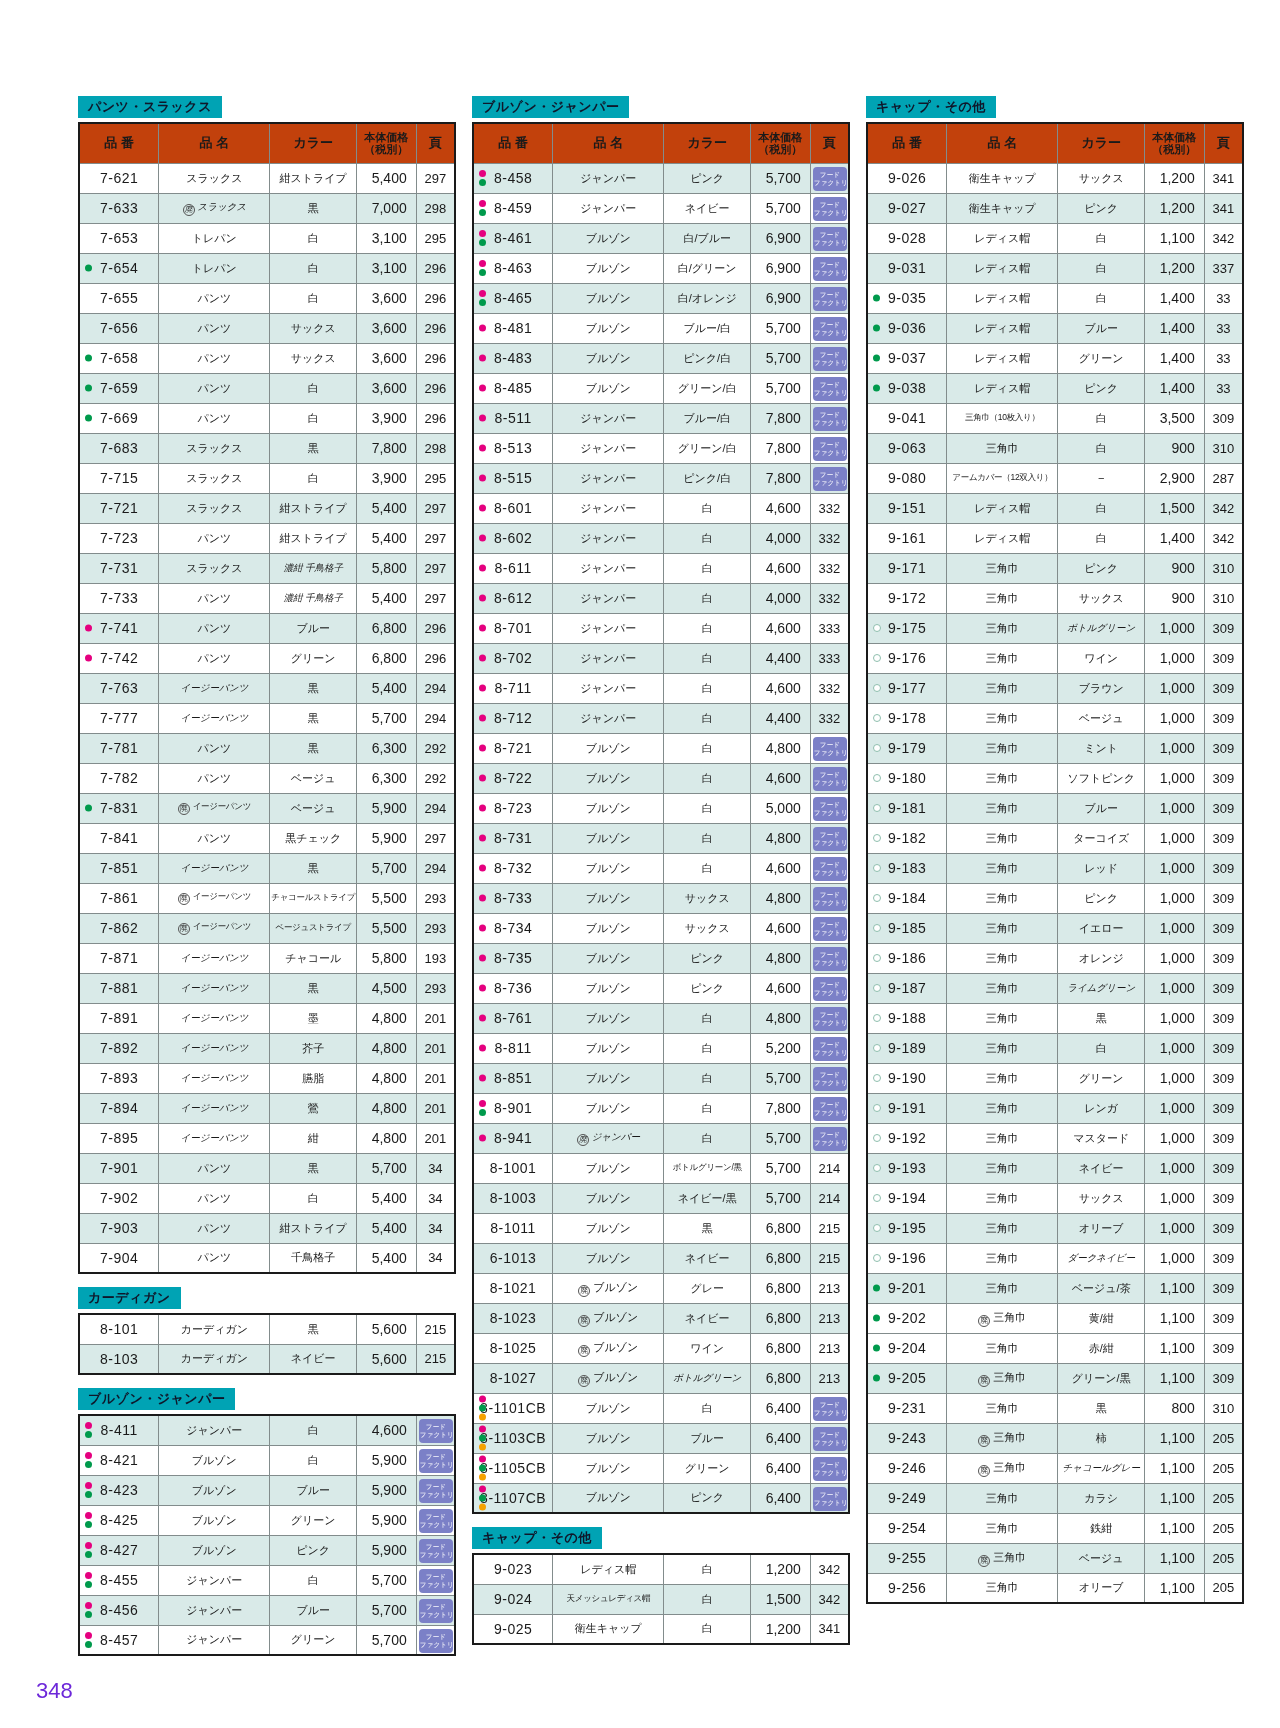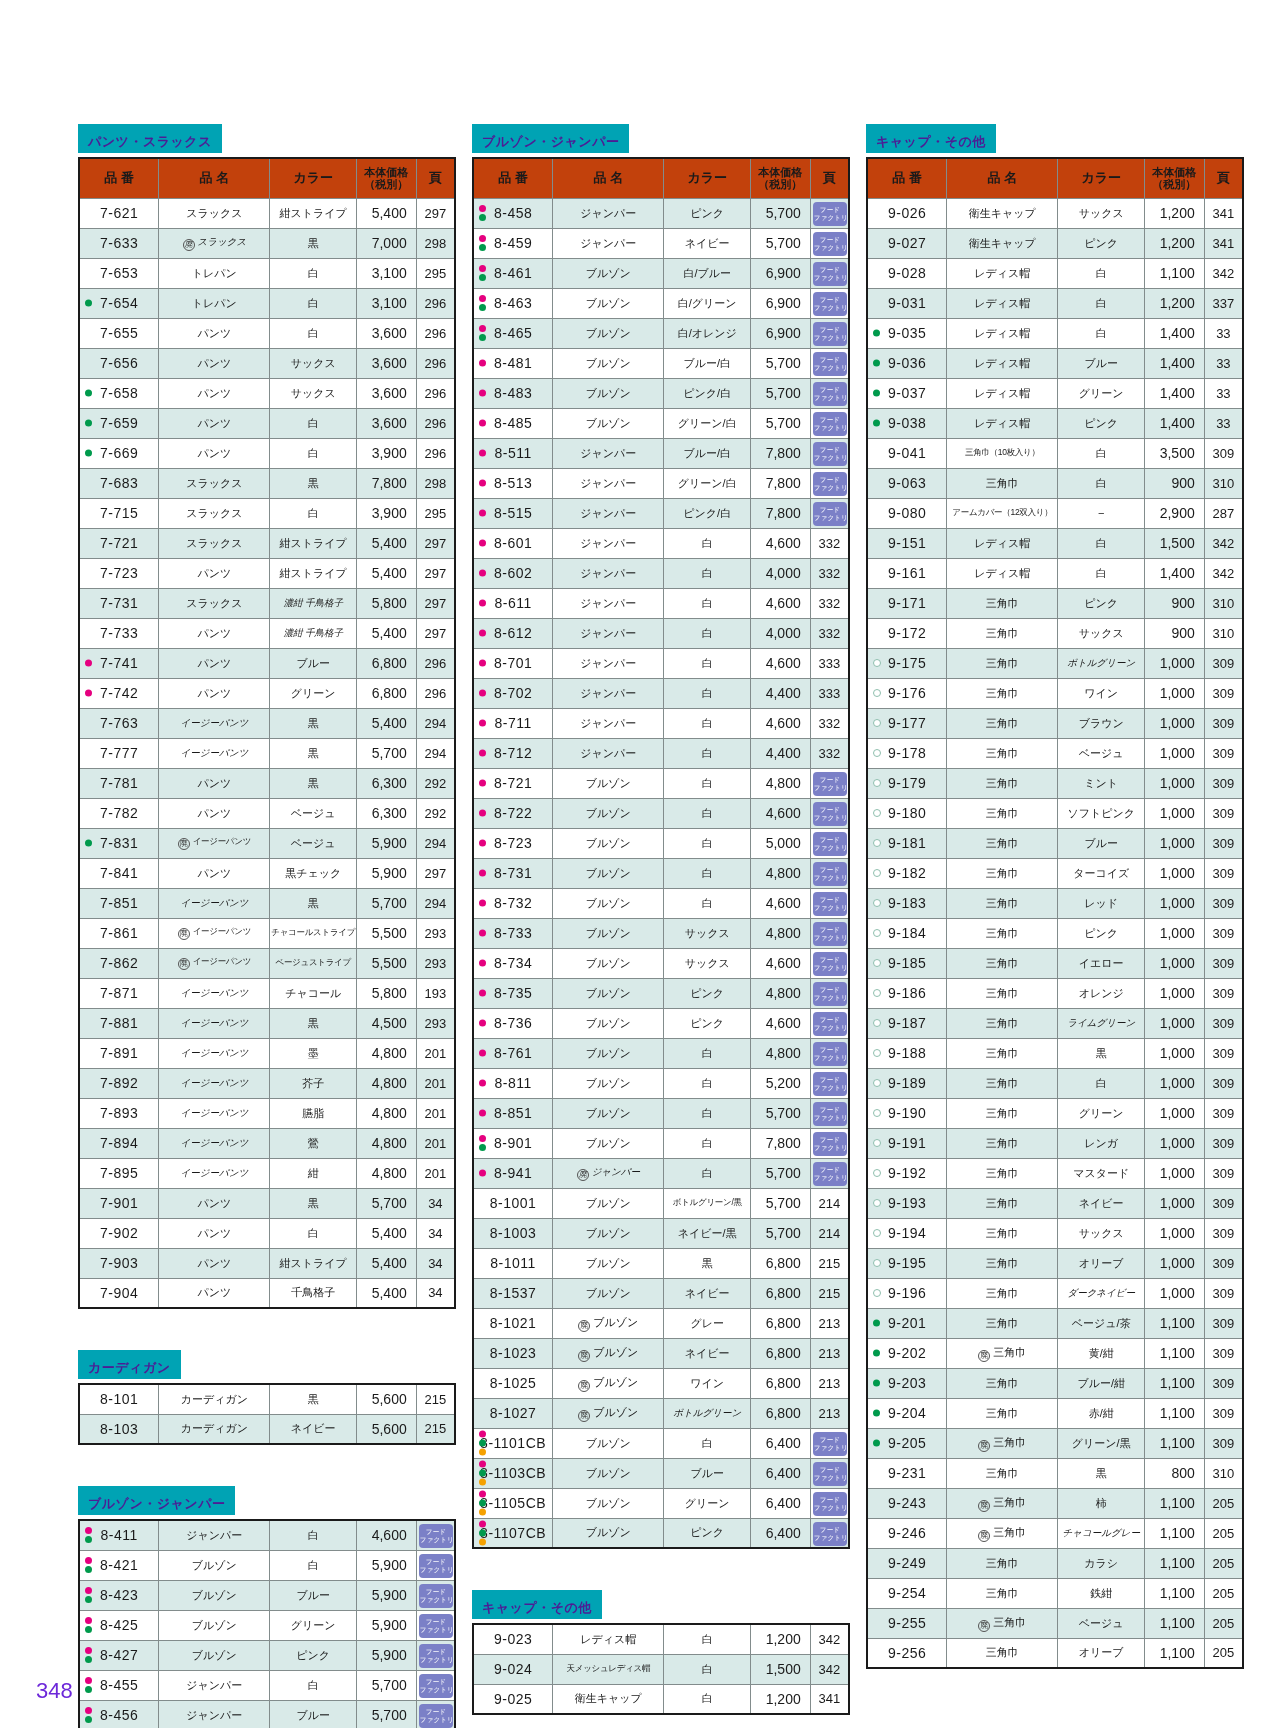--- a/index.html
+++ b/index.html
@@ -3,23 +3,23 @@
 <meta charset="utf-8">
 <style>
   * { margin:0; padding:0; box-sizing:border-box; }
   html,body { width:1280px; height:1728px; background:#ffffff;
     font-family:"Liberation Sans","DejaVu Sans",sans-serif; color:#1a1a1a; }
   #page { position:relative; width:1280px; height:1728px; overflow:hidden; }
   #cols { position:absolute; left:78px; top:96px; display:flex; gap:16px; }
   .col { width:378px; display:flex; flex-direction:column; align-items:flex-start; }
   .section { width:100%; }
   .section + .section { margin-top:13px; }
-  .section-label { display:inline-block; background:#00a3b4; color:#4c1d95;
-    font-weight:bold; font-size:13px; line-height:1; padding:11px 10px 5px;
-    margin-bottom:4px; letter-spacing:.5px;margin-top:28px; }
+  .section-label { display:inline-block; background:#00a3b4; color:#0f172a;
+    font-weight:bold; font-size:13px; line-height:1; padding:4px 10px 5px;
+    margin-bottom:4px; letter-spacing:.5px; }
   table.catalog-table { width:100%; border-collapse:collapse; table-layout:fixed;
     border:2px solid #1a1a1a; background:#fff; }
   col.c-no   { width:21.2%; }
   col.c-name { width:29.6%; }
   col.c-col  { width:23.0%; }
   col.c-pr   { width:15.9%; }
   col.c-pg   { width:10.3%; }
   th, td { border:1px solid #828c8c; text-align:center; vertical-align:middle;
     overflow:hidden; white-space:nowrap; }
   thead tr { height:40px; }
@@ -909,21 +909,21 @@
                 <td class="page">214</td>
               </tr>
               <tr class="white">
                 <td class="no"><span>8-1011</span></td>
                 <td class="name"><span>ブルゾン</span></td>
                 <td class="colr">黒</td>
                 <td class="price">6,800</td>
                 <td class="page">215</td>
               </tr>
               <tr class="teal">
-                <td class="no"><span>8-1537</span></td>
+                <td class="no"><span>6-1013</span></td>
                 <td class="name"><span>ブルゾン</span></td>
                 <td class="colr">ネイビー</td>
                 <td class="price">6,800</td>
                 <td class="page">215</td>
               </tr>
               <tr class="white">
                 <td class="no"><span>8-1021</span></td>
                 <td class="name"><span class="mark">廃</span><span>ブルゾン</span></td>
                 <td class="colr">グレー</td>
                 <td class="price">6,800</td>
@@ -1385,29 +1385,20 @@
               </tr>
               <tr class="white">
                 <td class="no"><span class="dots">
                     <span class="dot green"></span>
                   </span><span>9-202</span></td>
                 <td class="name"><span class="mark">廃</span><span>三角巾</span></td>
                 <td class="colr">黄/紺</td>
                 <td class="price">1,100</td>
                 <td class="page">309</td>
               </tr>
-              <tr class="teal">
-                <td class="no"><span class="dots">
-                    <span class="dot green"></span>
-                  </span><span>9-203</span></td>
-                <td class="name"><span>三角巾</span></td>
-                <td class="colr">ブルー/紺</td>
-                <td class="price">1,100</td>
-                <td class="page">309</td>
-              </tr>
               <tr class="white">
                 <td class="no"><span class="dots">
                     <span class="dot green"></span>
                   </span><span>9-204</span></td>
                 <td class="name"><span>三角巾</span></td>
                 <td class="colr">赤/紺</td>
                 <td class="price">1,100</td>
                 <td class="page">309</td>
               </tr>
               <tr class="teal">

